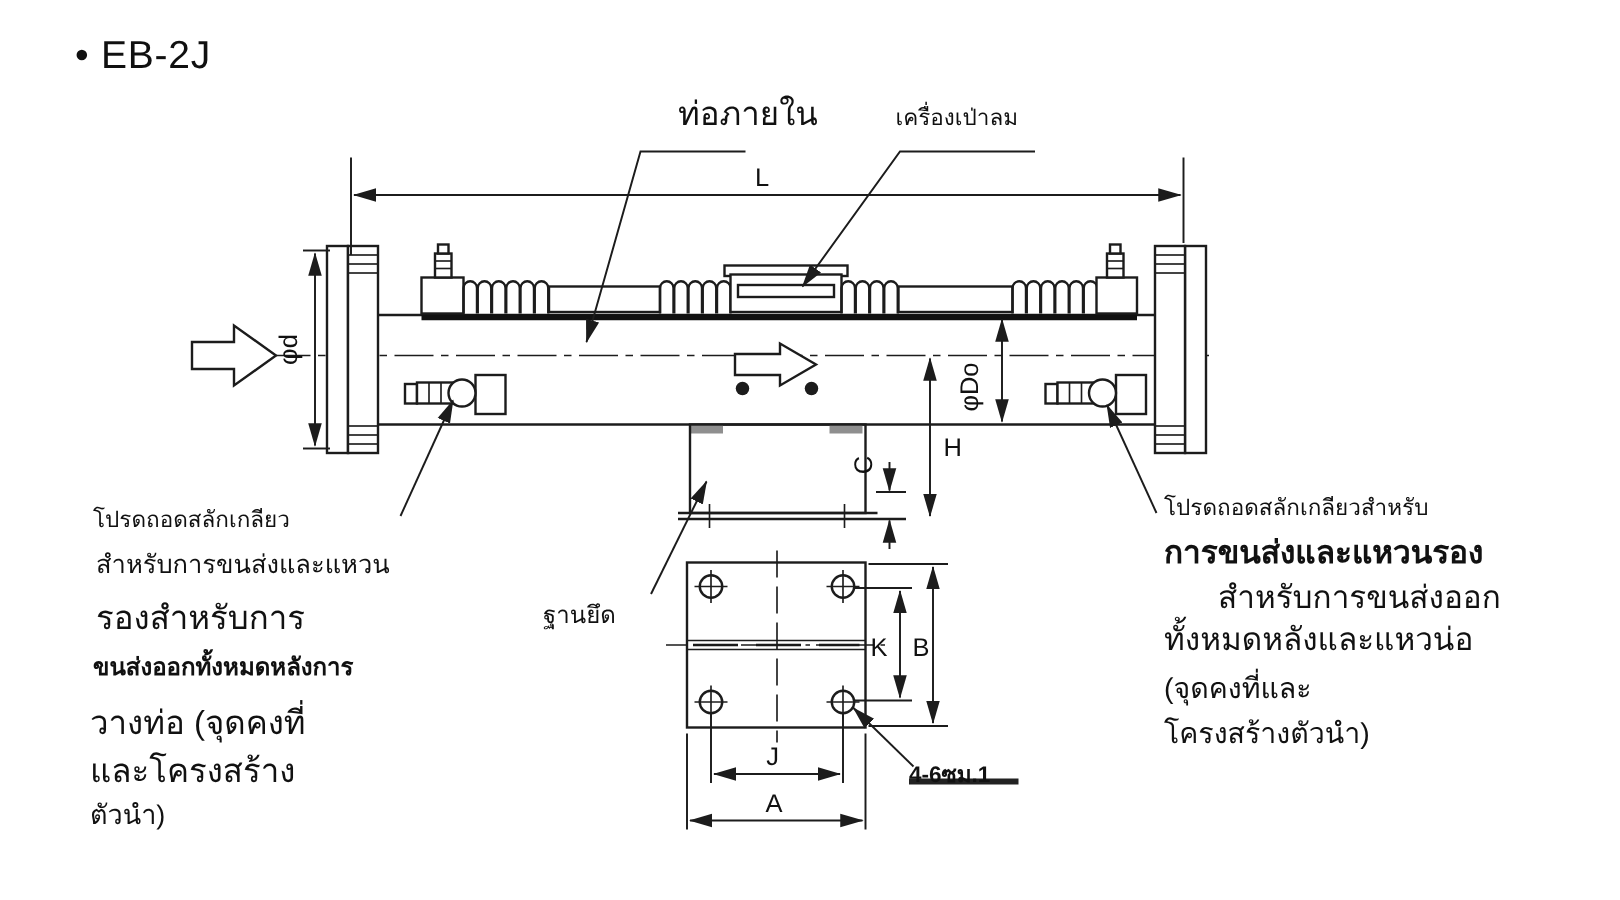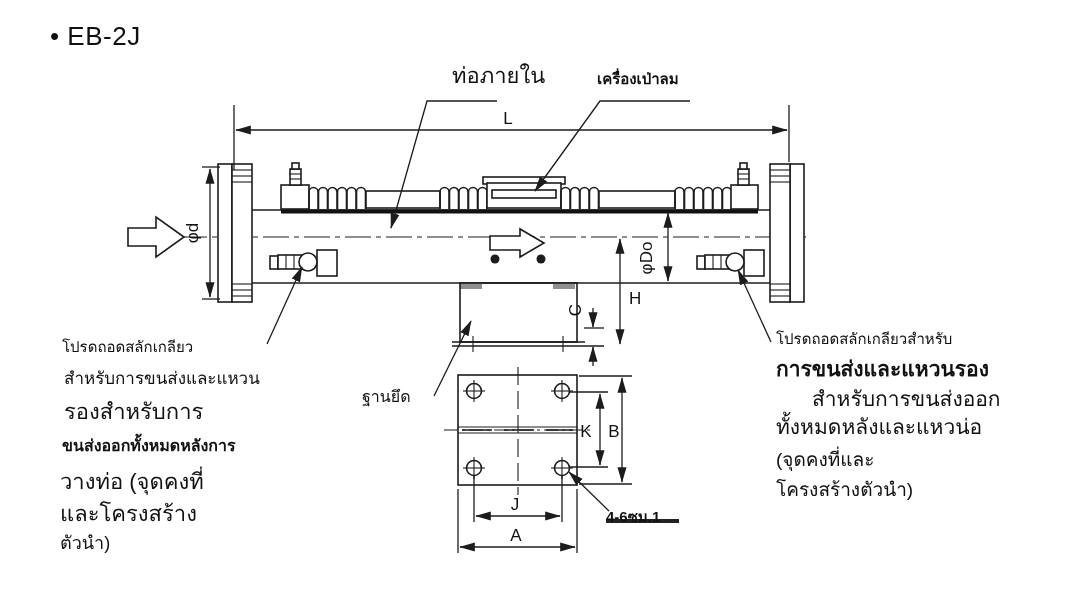--- a/index.html
+++ b/index.html
@@ -1,35 +1,35 @@
 <!DOCTYPE html>
 <html><head>
 <meta charset="utf-8">
 <style>
   html,body{margin:0;padding:0;background:#fff;}
   .canvas{position:relative;width:1080px;height:600px;background:#ffffff;overflow:hidden;
           font-family:"Liberation Sans","DejaVu Sans",sans-serif;color:#111;}
   .abs{position:absolute;white-space:nowrap;line-height:1.25;}
   .title{left:50px;top:20px;font-size:26px;letter-spacing:.5px;color:#101010;text-align:right;}
   .lbl-inner{left:452px;top:62px;font-size:22px;}
-  .lbl-blower{left:597px;top:70px;font-size:15px;font-weight:bold;}
-  .lbl-base{left:362px;top:388px;font-size:16px;font-family:Liberation Mono, monospace;}
+  .lbl-blower{left:597px;top:70px;font-size:15px;}
+  .lbl-base{left:362px;top:401px;font-size:16px;}
   .lbl-hole{left:606px;top:508px;font-size:15px;font-weight:600;}
   svg{position:absolute;left:0;top:0;}
   .ln{stroke:#1c1c1c;fill:none;stroke-width:1.6;}
   .thin{stroke:#1c1c1c;fill:none;stroke-width:1.1;}
   .dim{stroke:#1c1c1c;fill:none;stroke-width:1.3;}
   .thick{stroke:#111;fill:none;stroke-width:4;}
   .wht{fill:#ffffff;stroke:#1c1c1c;stroke-width:1.6;}
   .blk{fill:#1c1c1c;stroke:none;}
   .gry{fill:#8f8f8f;stroke:none;}
   .dimtxt{font-family:"Liberation Sans","DejaVu Sans",sans-serif;font-size:17px;fill:#111;}
   
   .ln1{left:62px;top:338px;font-size:15px;}
-  .ln2{left:64px;top:368px;font-size:17px;}
+  .ln2{left:64px;top:368px;font-size:17px;font-family:Liberation Mono, monospace;}
   .ln3{left:64px;top:398px;font-size:22px;font-weight:500;}
   .ln4{left:62px;top:436px;font-size:16px;font-weight:600;}
   .ln5{left:60px;top:468px;font-size:22px;}
   .ln6{left:60px;top:500px;font-size:22px;}
   .ln7{left:60px;top:532px;font-size:18px;}
   
   .rn1{left:776px;top:330px;font-size:15px;}
   .rn2{left:776px;top:356px;font-size:21px;font-weight:700;}
   .rn3{left:776px;top:386px;font-size:21px;margin-left:36px;}
   .rn4{left:776px;top:414px;font-size:21px;}

